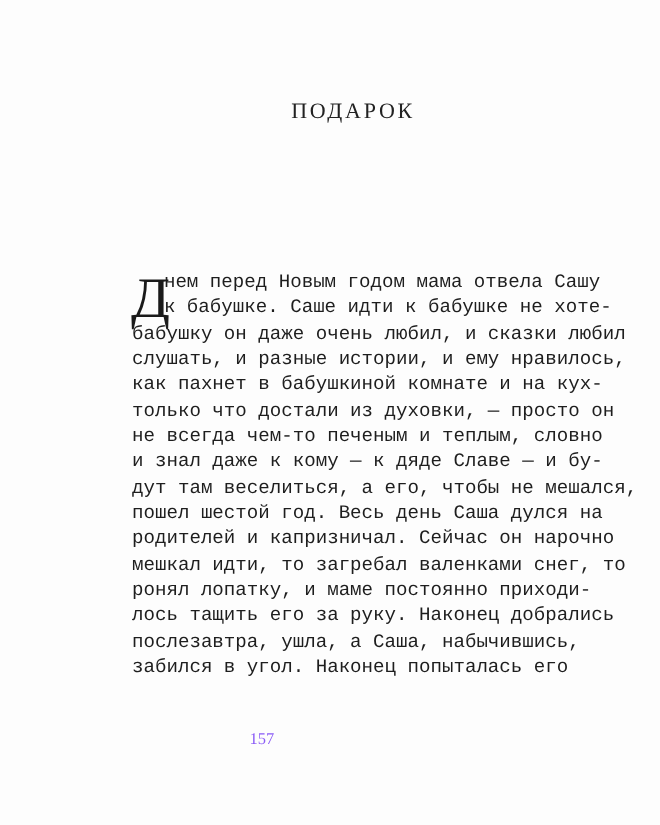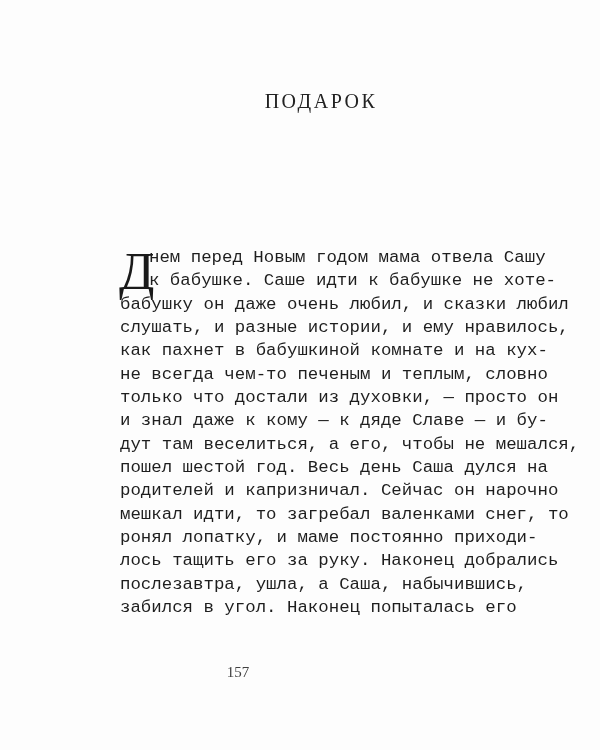--- a/index.html
+++ b/index.html
@@ -62,38 +62,38 @@
       color: #1a1a1a;
       font-family: "Liberation Serif", "DejaVu Serif", serif;
     }
     .page-number {
       position: absolute;
       top: 664px;
       left: 0;
       width: 476px;
       text-align: center;
       font-size: 15px;
-      color: #404040;
+      color: #8b5cf6;
     }
   </style>
 </head>
 <body>
 
 <div class="page">
   <h1 class="chapter-title">ПОДАРОК</h1>
 
   <div class="body-text">
     <span class="drop-cap">Д</span>
     <span class="line indented">нем перед Новым годом мама отвела Сашу</span>
     <span class="line indented">к бабушке. Саше идти к бабушке не хоте-</span>
     <span class="line">бабушку он даже очень любил, и сказки любил</span>
     <span class="line">слушать, и разные истории, и ему нравилось,</span>
     <span class="line">как пахнет в бабушкиной комнате и на кух-</span>
+    <span class="line">только что достали из духовки, — просто он</span>
     <span class="line">не всегда чем-то печеным и теплым, словно</span>
-    <span class="line">только что достали из духовки, — просто он</span>
     <span class="line">и знал даже к кому — к дяде Славе — и бу-</span>
     <span class="line">дут там веселиться, а его, чтобы не мешался,</span>
     <span class="line">пошел шестой год. Весь день Саша дулся на</span>
     <span class="line">родителей и капризничал. Сейчас он нарочно</span>
     <span class="line">мешкал идти, то загребал валенками снег, то</span>
     <span class="line">ронял лопатку, и маме постоянно приходи-</span>
     <span class="line">лось тащить его за руку. Наконец добрались</span>
     <span class="line">послезавтра, ушла, а Саша, набычившись,</span>
     <span class="line">забился в угол. Наконец попыталась его</span>
   </div>

